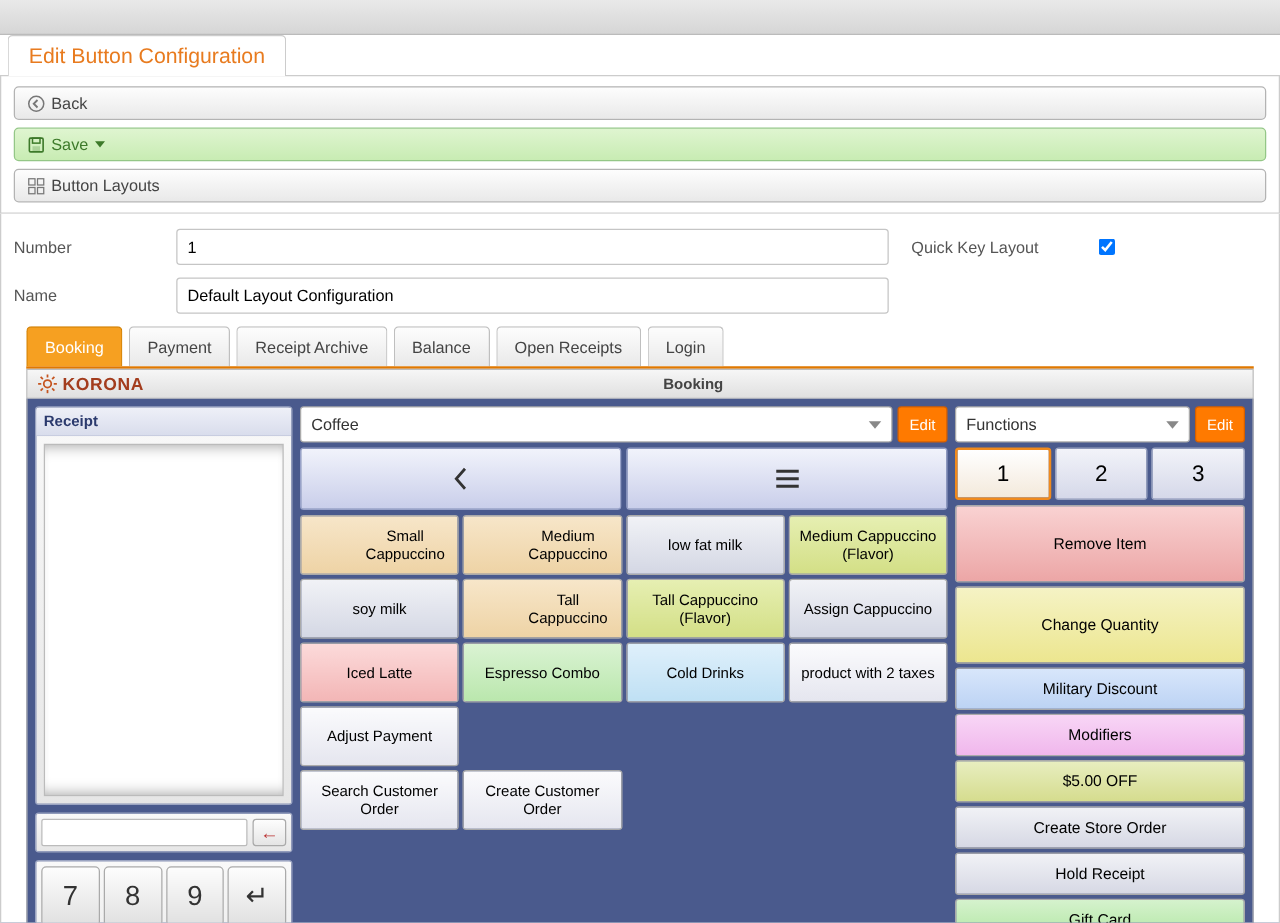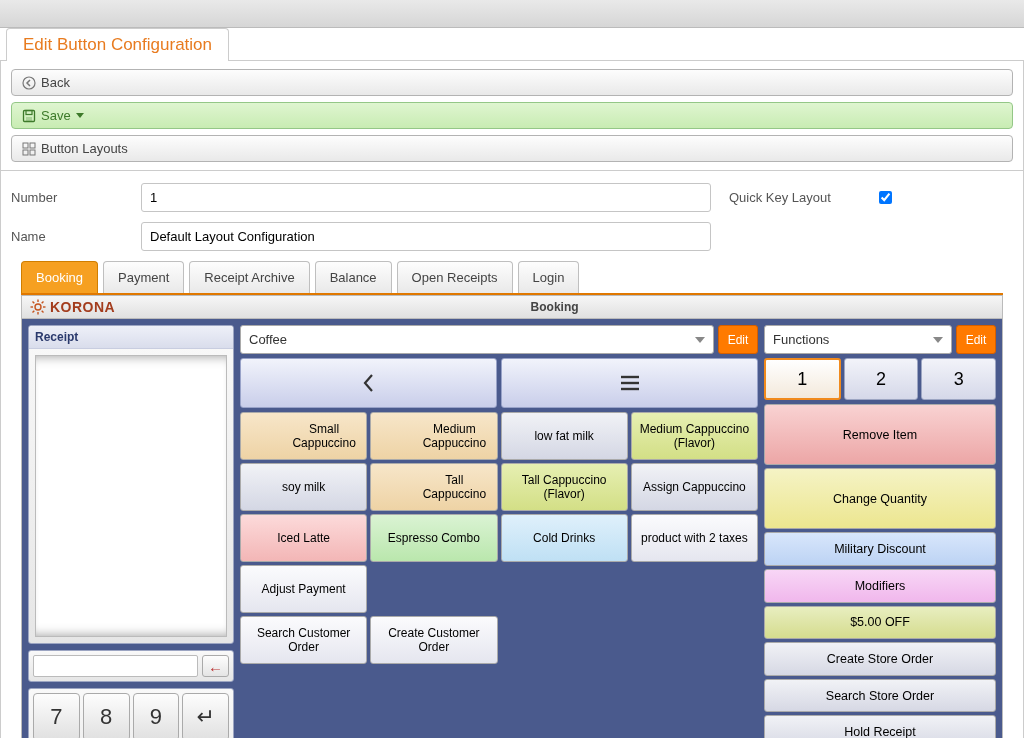--- a/index.html
+++ b/index.html
@@ -265,21 +265,20 @@
             <div class="pg">2</div>
             <div class="pg">3</div>
           </div>
         <div class="fn-list" id="fnlist">
             <div class="fnbtn fc-red tall">Remove Item</div>
             <div class="fnbtn fc-yellow tall">Change Quantity</div>
             <div class="fnbtn fc-blue">Military Discount</div>
             <div class="fnbtn fc-pink">Modifiers</div>
             <div class="fnbtn fc-olive">$5.00 OFF</div>
             <div class="fnbtn fc-gray">Create Store Order</div>
-            <div class="fnbtn fc-gray">Search Store Order</div>
             <div class="fnbtn fc-gray">Hold Receipt</div>
             <div class="fnbtn fc-green">Gift Card</div>
             <div class="fnbtn fc-orange">Logout</div>
           </div>
       </div>
     </div>
   </div>
 </div>
 
 </body></html>

